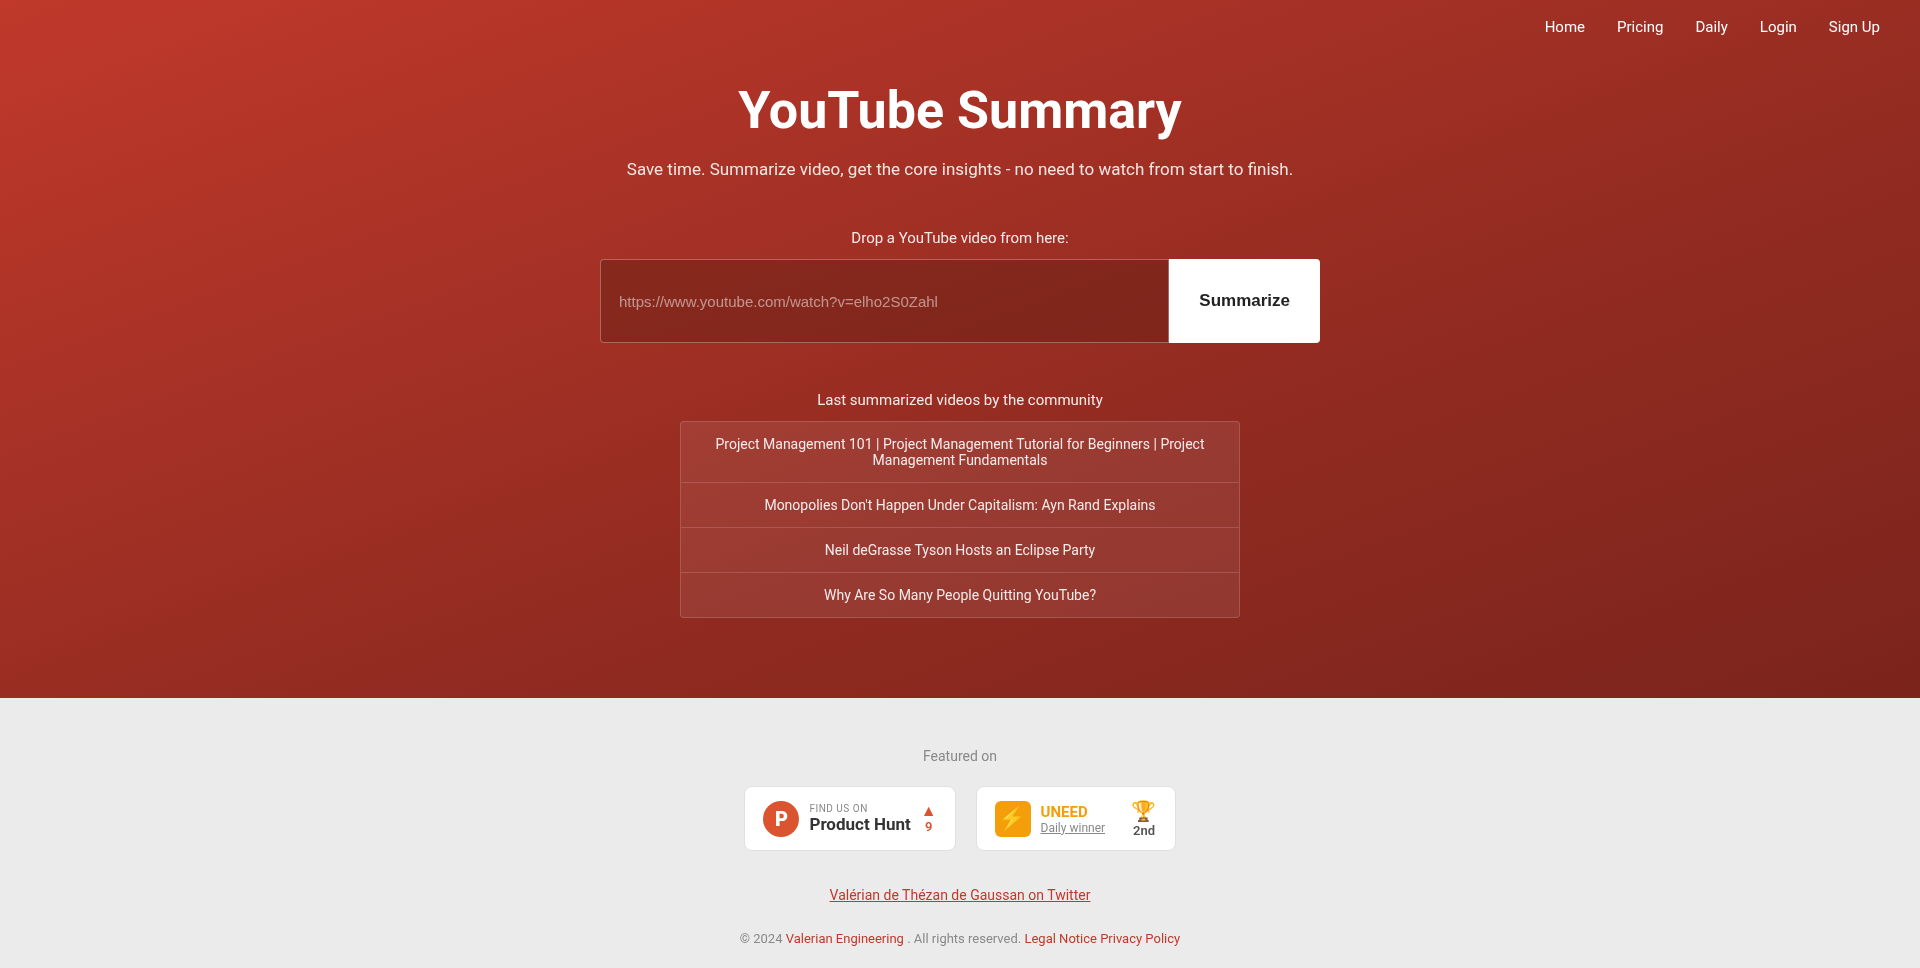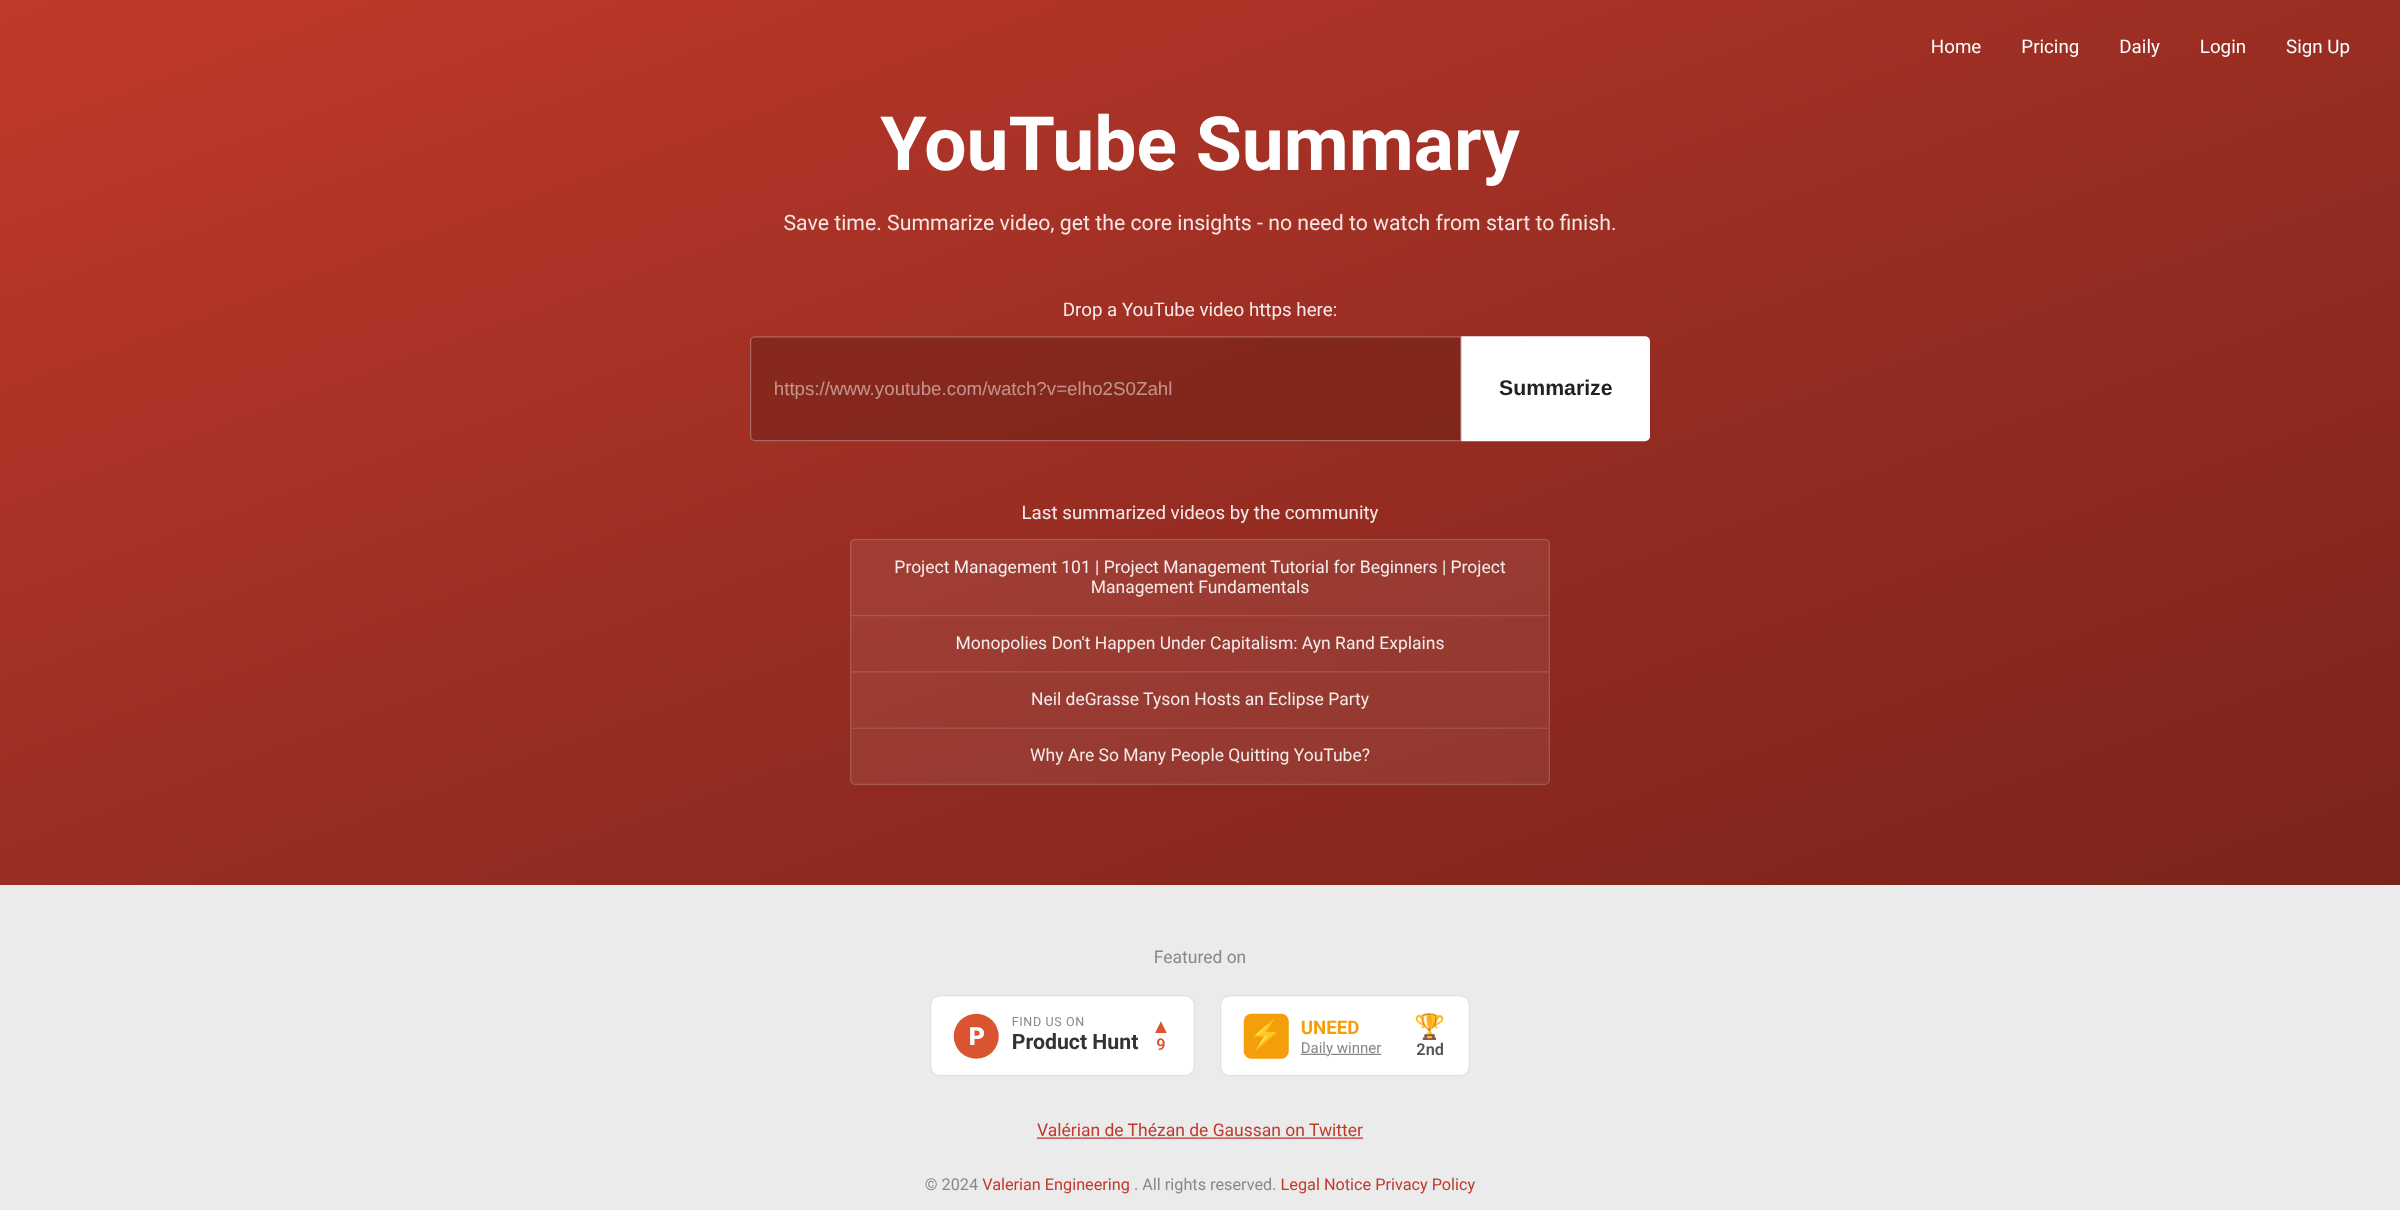--- a/index.html
+++ b/index.html
@@ -1,37 +1,37 @@
 <!DOCTYPE html>
 <html><head>
   <meta charset="utf-8">
   <style>
     * { margin: 0; padding: 0; box-sizing: border-box; }
     body { font-family: -apple-system, BlinkMacSystemFont, 'Segoe UI', Roboto, sans-serif; background: #f0eeee; }
 
     
     nav {
-      position: absolute; top: 14px; right: 0; left: 0;
+      position: absolute; top: 4px; right: 0; left: 0;
       display: flex; justify-content: flex-end; align-items: center;
       padding: 14px 40px; gap: 32px; z-index: 10;
     }
     nav a {
       color: #fff; text-decoration: none; font-size: 15px; font-weight: 400;
     }
 
     
     .hero {
       background: linear-gradient(160deg, #c0392b 0%, #922b21 60%, #7b241c 100%);
       min-height: 600px;
       display: flex; flex-direction: column; align-items: center; justify-content: center;
       padding: 80px 20px 80px;
       position: relative;
     }
     .hero h1 {
-      color: #fff; font-size: 60px; font-weight: 700; margin-bottom: 18px; text-align: center;
+      color: #fff; font-size: 52px; font-weight: 700; margin-bottom: 18px; text-align: center;
     }
     .hero p {
       color: rgba(255,255,255,0.88); font-size: 17px; margin-bottom: 50px; text-align: center;
     }
     .input-label {
       color: rgba(255,255,255,0.9); font-size: 15px; margin-bottom: 12px; text-align: center;
     }
     .search-row {
       display: flex; width: 100%; max-width: 720px; margin-bottom: 48px;
     }
@@ -131,21 +131,21 @@
   <a>Home</a>
   <a>Pricing</a>
   <a>Daily</a>
   <a>Login</a>
   <a>Sign Up</a>
 </nav>
 
 <section class="hero">
   <h1>YouTube Summary</h1>
   <p>Save time. Summarize video, get the core insights - no need to watch from start to finish.</p>
-  <div class="input-label">Drop a YouTube video https here:</div>
+  <div class="input-label">Drop a YouTube video from here:</div>
   <div class="search-row">
     <input type="text" placeholder="https://www.youtube.com/watch?v=elho2S0Zahl" style="">
     <button>Summarize</button>
   </div>
   <div class="community-label">Last summarized videos by the community</div>
   <div class="video-list">
     <div class="video-item">Project Management 101 | Project Management Tutorial for Beginners | Project Management Fundamentals</div>
     <div class="video-item">Monopolies Don't Happen Under Capitalism: Ayn Rand Explains</div>
     <div class="video-item">Neil deGrasse Tyson Hosts an Eclipse Party</div>
     <div class="video-item">Why Are So Many People Quitting YouTube?</div>

